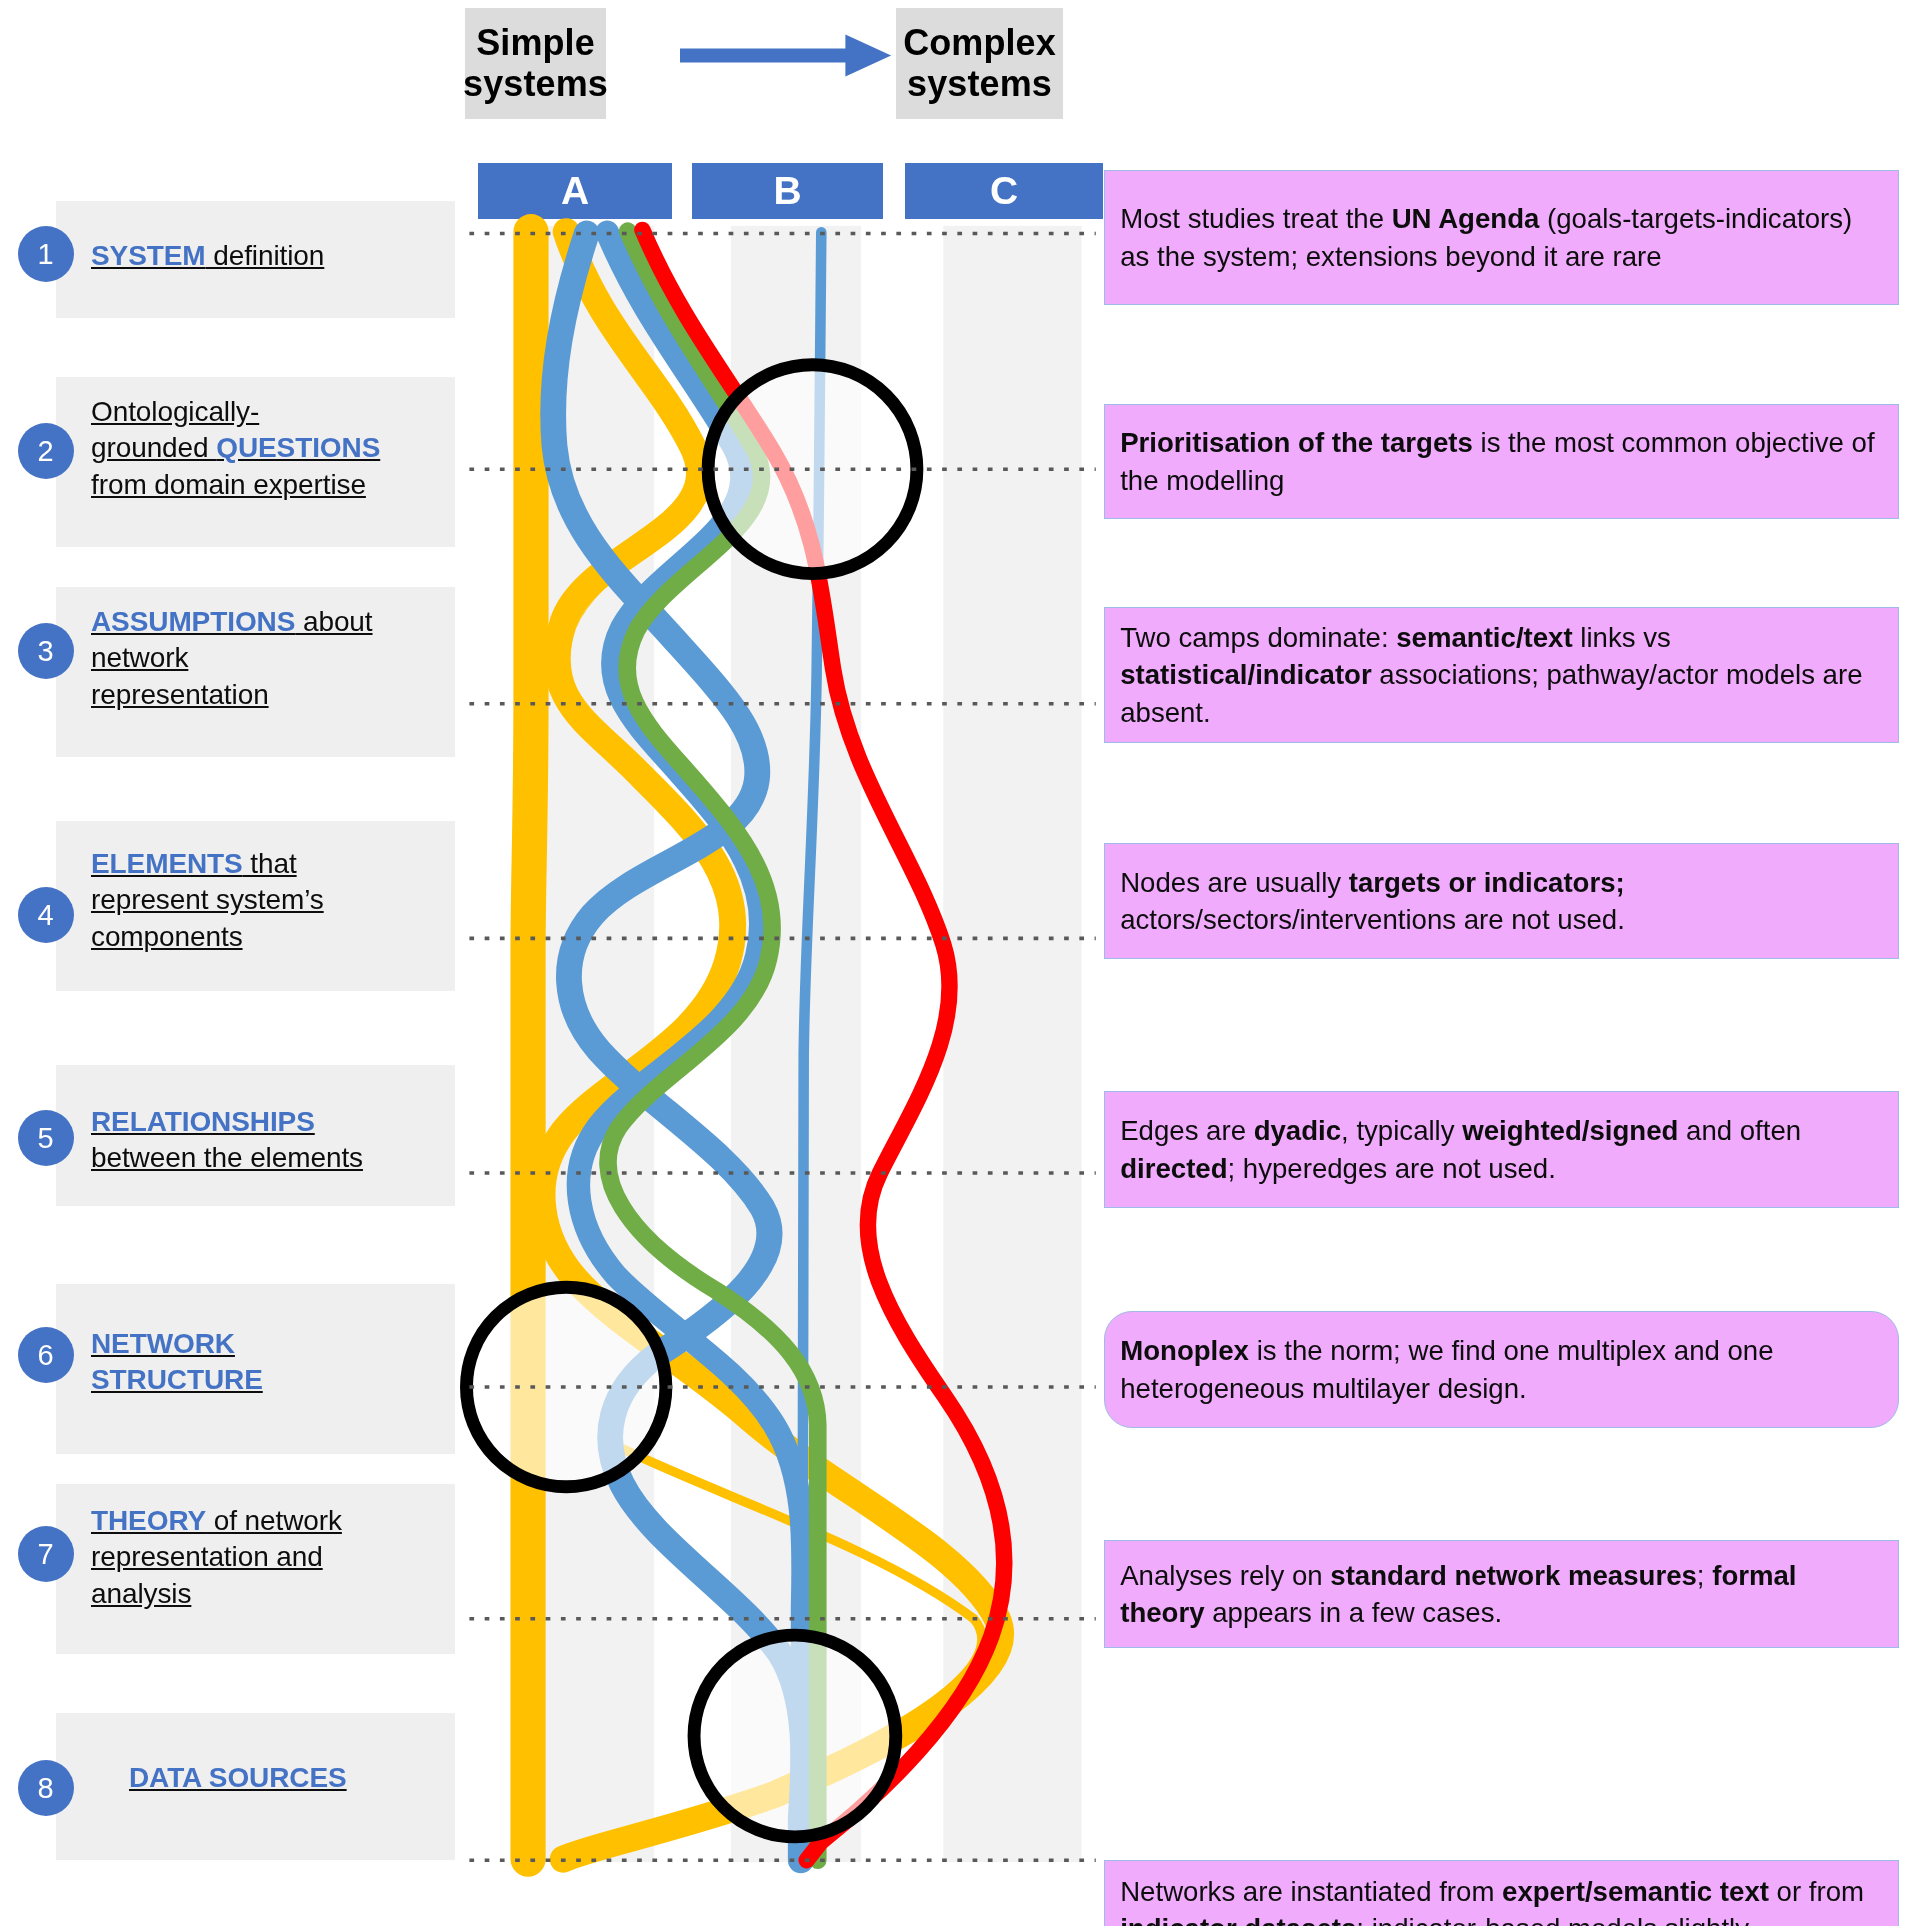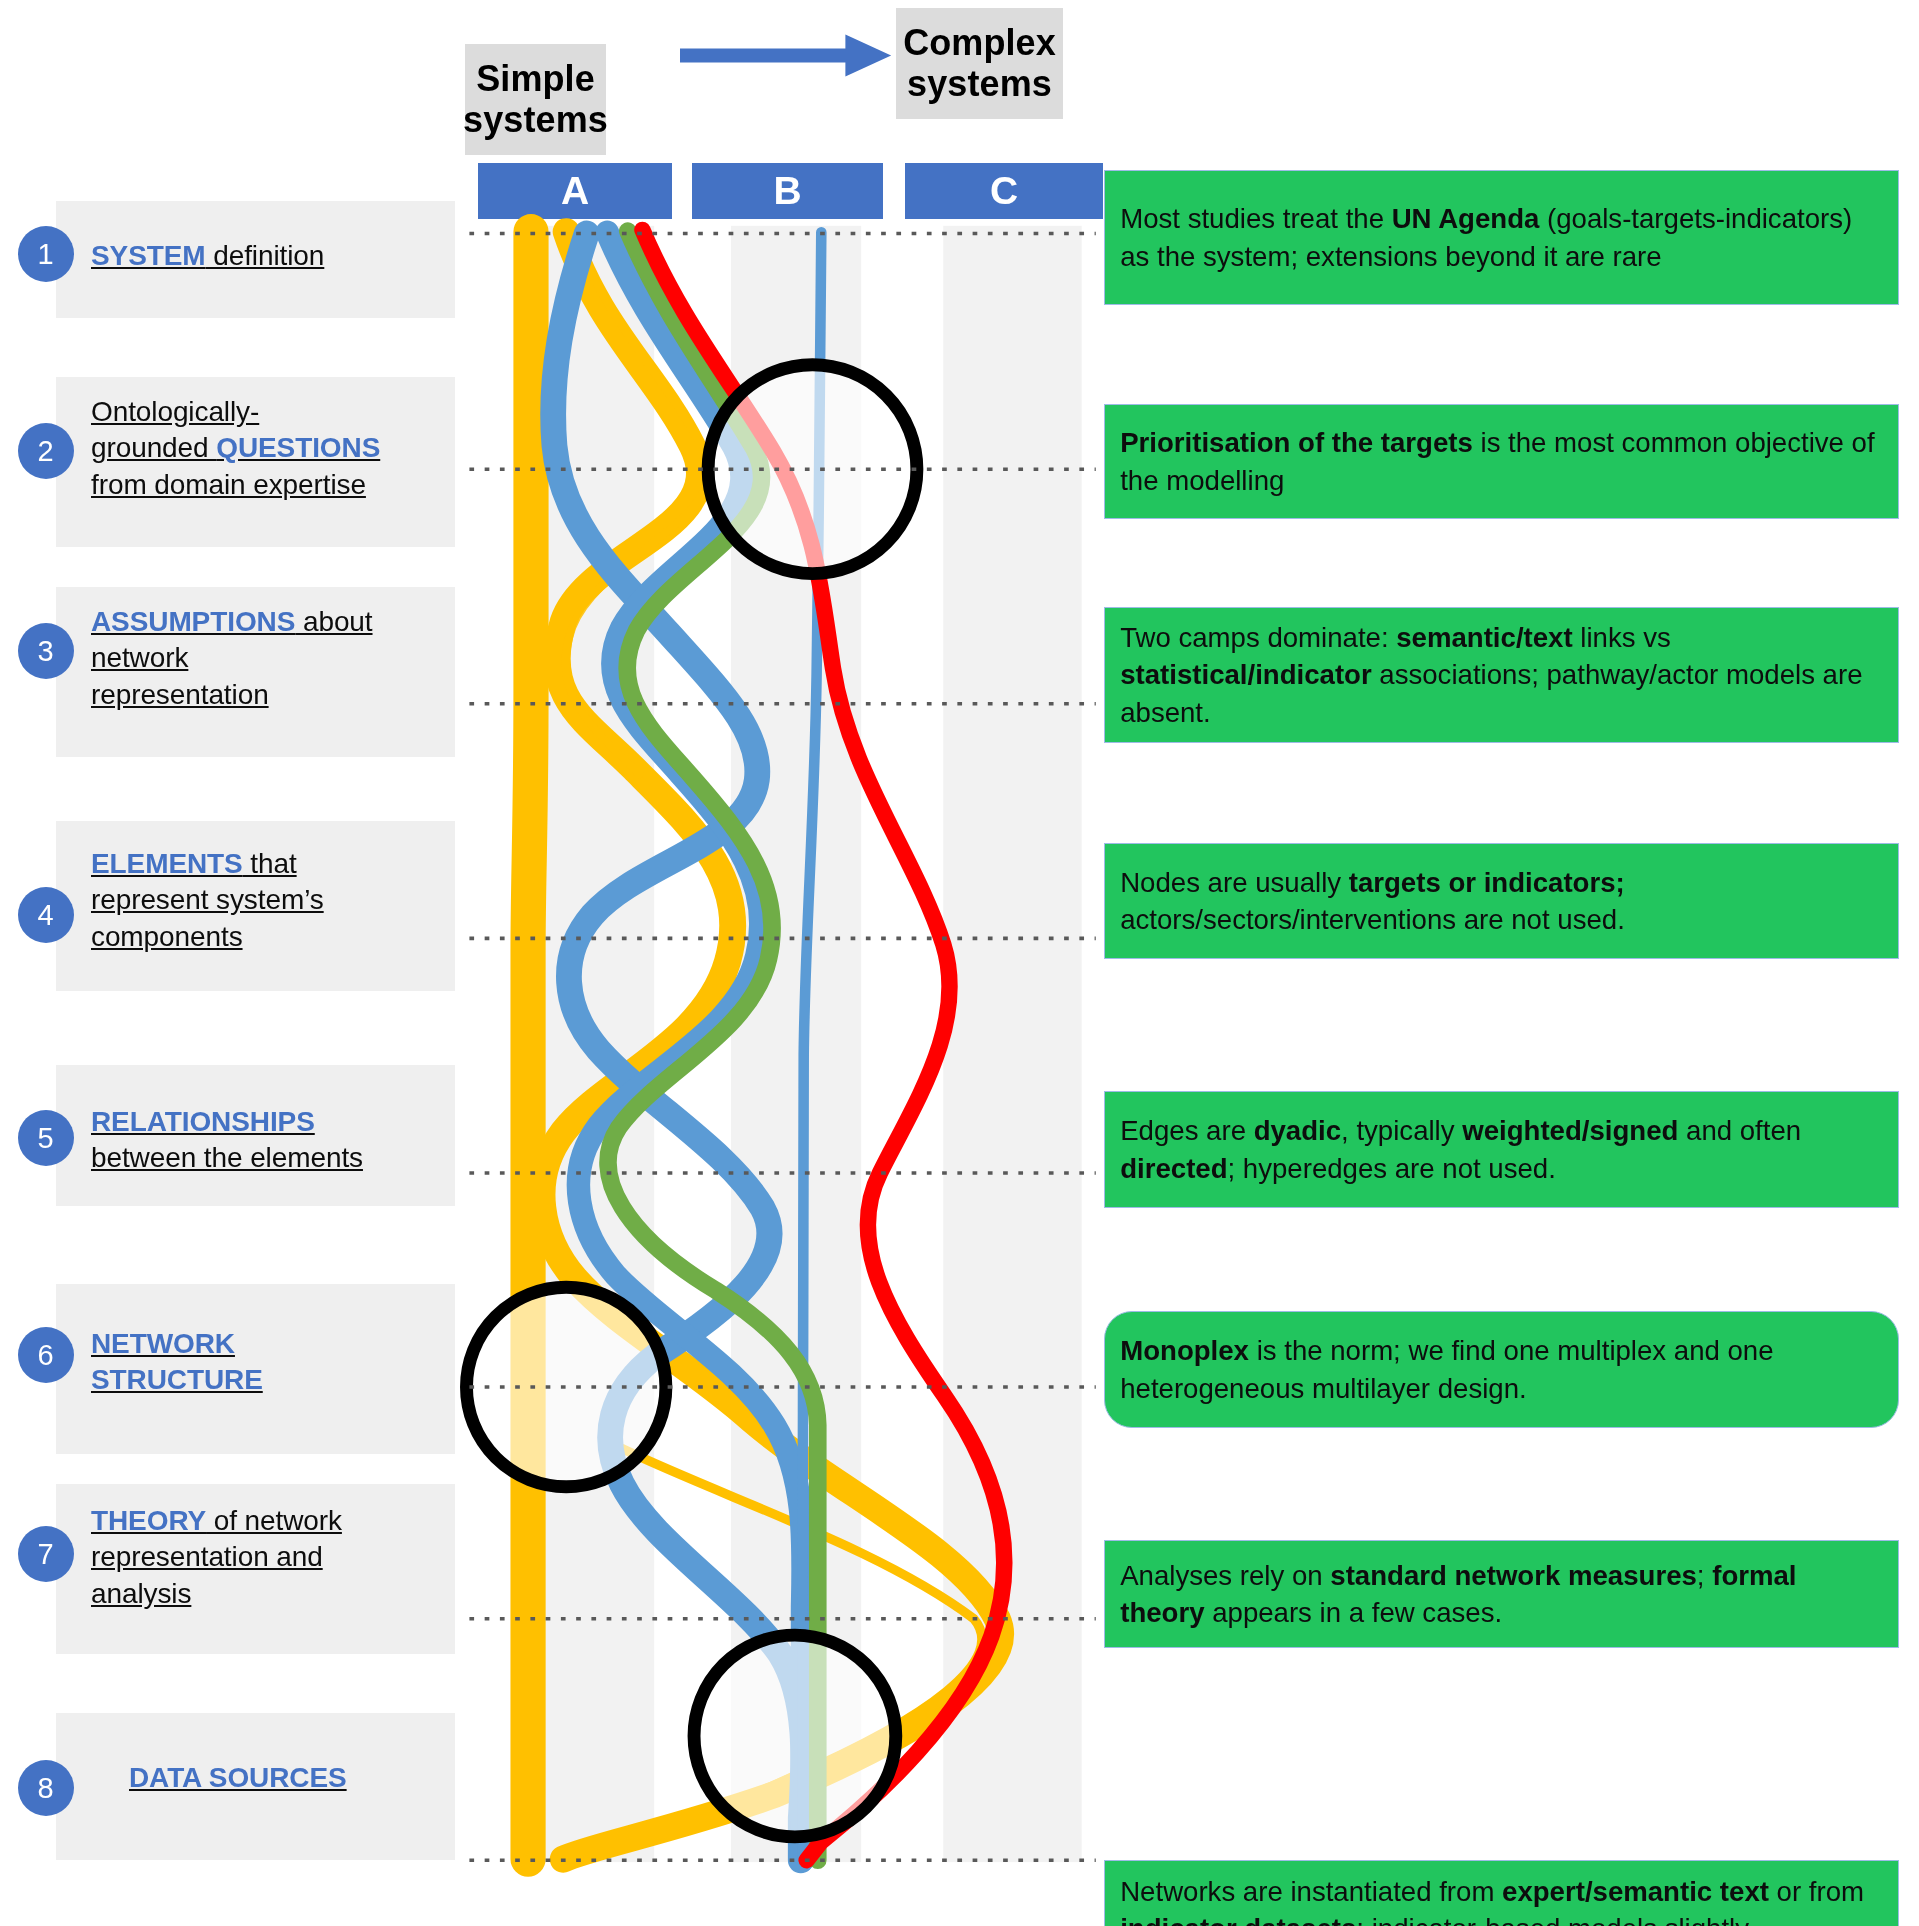--- a/index.html
+++ b/index.html
@@ -32,35 +32,35 @@
   }
   .step-text .kw{color:#4472c4;font-weight:bold;}
   .badge{
     position:absolute;width:56px;height:56px;border-radius:50%;
     background:#4472c4;color:#fff;font-size:29px;display:flex;
     align-items:center;justify-content:center;font-weight:400;
   }
 
   
   .note{
-    position:absolute;border:1.2px solid #9dbbe6;background:#22c55e;
+    position:absolute;border:1.2px solid #9dbbe6;background:#f0abfc;
     box-sizing:border-box;display:flex;align-items:center;
   }
   .note-inner{
     font-size:27.6px;line-height:1.35;color:#0d0d0d;padding:0 15.2px;
   }
   .note-inner b{font-weight:bold;}
 
   
   #flow{position:absolute;left:0;top:0;}
 </style>
 </head>
 <body>
 
-<div class="axis-box" style="left:465px;top:8.2px;width:141px;height:111px;margin-top:36px;">
+<div class="axis-box" style="left:465px;top:8.2px;width:141px;height:111px;">
   <div>
     <div>Simple</div>
     <div>systems</div>
   </div>
 </div>
 
 <div class="arrow-wrap" style="left:680px;top:32px;width:217px;height:47px;">
   <svg width="217" height="47" viewBox="0 0 370 80">
     <path d="M0,28 L282,28 L282,4 L360,40 L282,76 L282,52 L0,52 Z" fill="#4472c4"></path>
   </svg>

